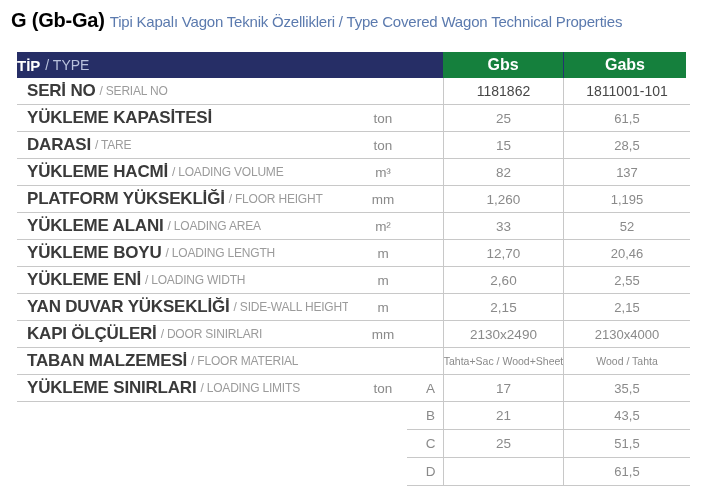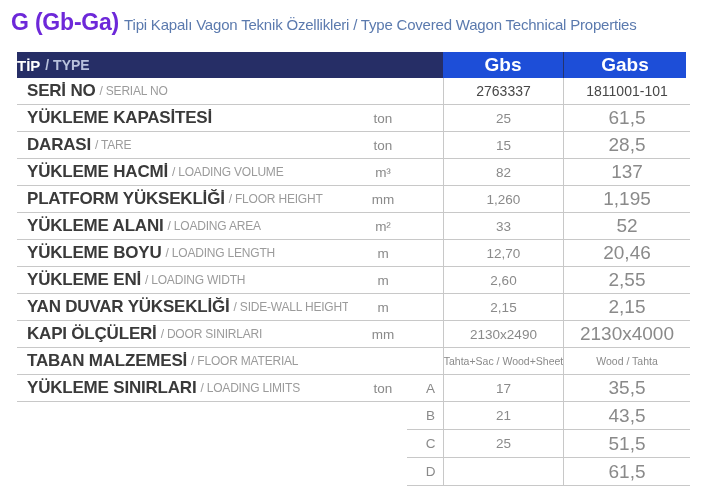--- a/index.html
+++ b/index.html
@@ -3,51 +3,51 @@
 <meta charset="utf-8">
 <style>
   * { margin:0; padding:0; box-sizing:border-box; }
   body { background:#ffffff; }
   .page {
     width:707px; height:503px; position:relative; background:#ffffff;
     font-family:"Liberation Sans", sans-serif; overflow:hidden;
   }
   
   .title { position:absolute; left:11px; top:9px; white-space:nowrap; letter-spacing:-0.2px; }
-  .title .brand { font-size:23px; font-weight:bold; color:#6d28d9; }
+  .title .brand { font-size:20px; font-weight:bold; color:#000000; }
   .title .rest  { font-size:15px; color:#5b7aae; margin-left:5px; }
 
   
   .table { position:absolute; left:17px; top:52px; width:673px; }
 
   .hrow { display:flex; height:26px; }
   .h-left {
     width:426px; background:#262e66; color:#ffffff; display:flex; align-items:center;
     font-weight:bold; font-size:15px;
   }
-  .h-tip-en { color:#b9c2dd; font-weight:bold; margin-left:5px; font-size:14px; }
+  .h-tip-en { color:#b9c2dd; font-weight:normal; margin-left:5px; font-size:14px; }
   .h-col {
-    background:#1d4ed8; color:#ffffff; font-weight:bold; font-size:19px;
+    background:#15803d; color:#ffffff; font-weight:bold; font-size:16px;
     display:flex; align-items:center; justify-content:center;
   }
   .h-gbs  { width:120px; }
   .h-gabs { width:123px; border-left:1px solid #24346f; }
 
   .row { display:flex; height:27px; border-bottom:1px solid #c8c8c8; align-items:stretch; }
   .c-label { flex:1; display:flex; align-items:center; padding-left:10px; overflow:hidden; white-space:nowrap; }
   .lb { font-weight:bold; color:#3a3a3a; font-size:17px; letter-spacing:-0.2px; }
   .le { color:#9b9b9b; margin-left:4px; font-size:12px; letter-spacing:-0.2px; }
   .c-unit   { width:70px; color:#8a8a8a; font-size:13.5px; display:flex; align-items:center; justify-content:center; }
   .c-letter { width:25px; color:#8a8a8a; font-size:13.5px; display:flex; align-items:center; justify-content:center; }
   .c-gbs {
     width:120px; border-left:1px solid #c8c8c8; color:#8a8a8a; font-size:13.5px;
     display:flex; align-items:center; justify-content:center; text-align:center;
   }
   .c-gabs {
-    width:127px; border-left:1px solid #c8c8c8; color:#8a8a8a; font-size:19px;
+    width:127px; border-left:1px solid #c8c8c8; color:#8a8a8a; font-size:13px;
     display:flex; align-items:center; justify-content:center; text-align:center;
   }
   .serial .c-gbs, .serial .c-gabs { color:#474747; font-size:14px; }
   .small-vals .c-gbs, .small-vals .c-gabs { font-size:10.5px; white-space:nowrap; }
 
   
   .srow { display:flex; height:28px; }
   .sub-right {
     margin-left:auto; width:283px; padding-left:11px; display:flex;
     border-bottom:1px solid #c8c8c8; align-items:stretch;
@@ -73,21 +73,21 @@
       <div class="h-col h-gabs">Gabs</div>
     </div>
 
     <div class="row serial">
       <div class="c-label">
         <span class="lb">SERİ NO</span>
         <span class="le">/ SERIAL NO</span>
       </div>
       <div class="c-unit"></div>
       <div class="c-letter"></div>
-      <div class="c-gbs">2763337</div>
+      <div class="c-gbs">1181862</div>
       <div class="c-gabs">1811001-101</div>
     </div>
 
     <div class="row">
       <div class="c-label">
         <span class="lb">YÜKLEME KAPASİTESİ</span>
       </div>
       <div class="c-unit">ton</div>
       <div class="c-letter"></div>
       <div class="c-gbs">25</div>

